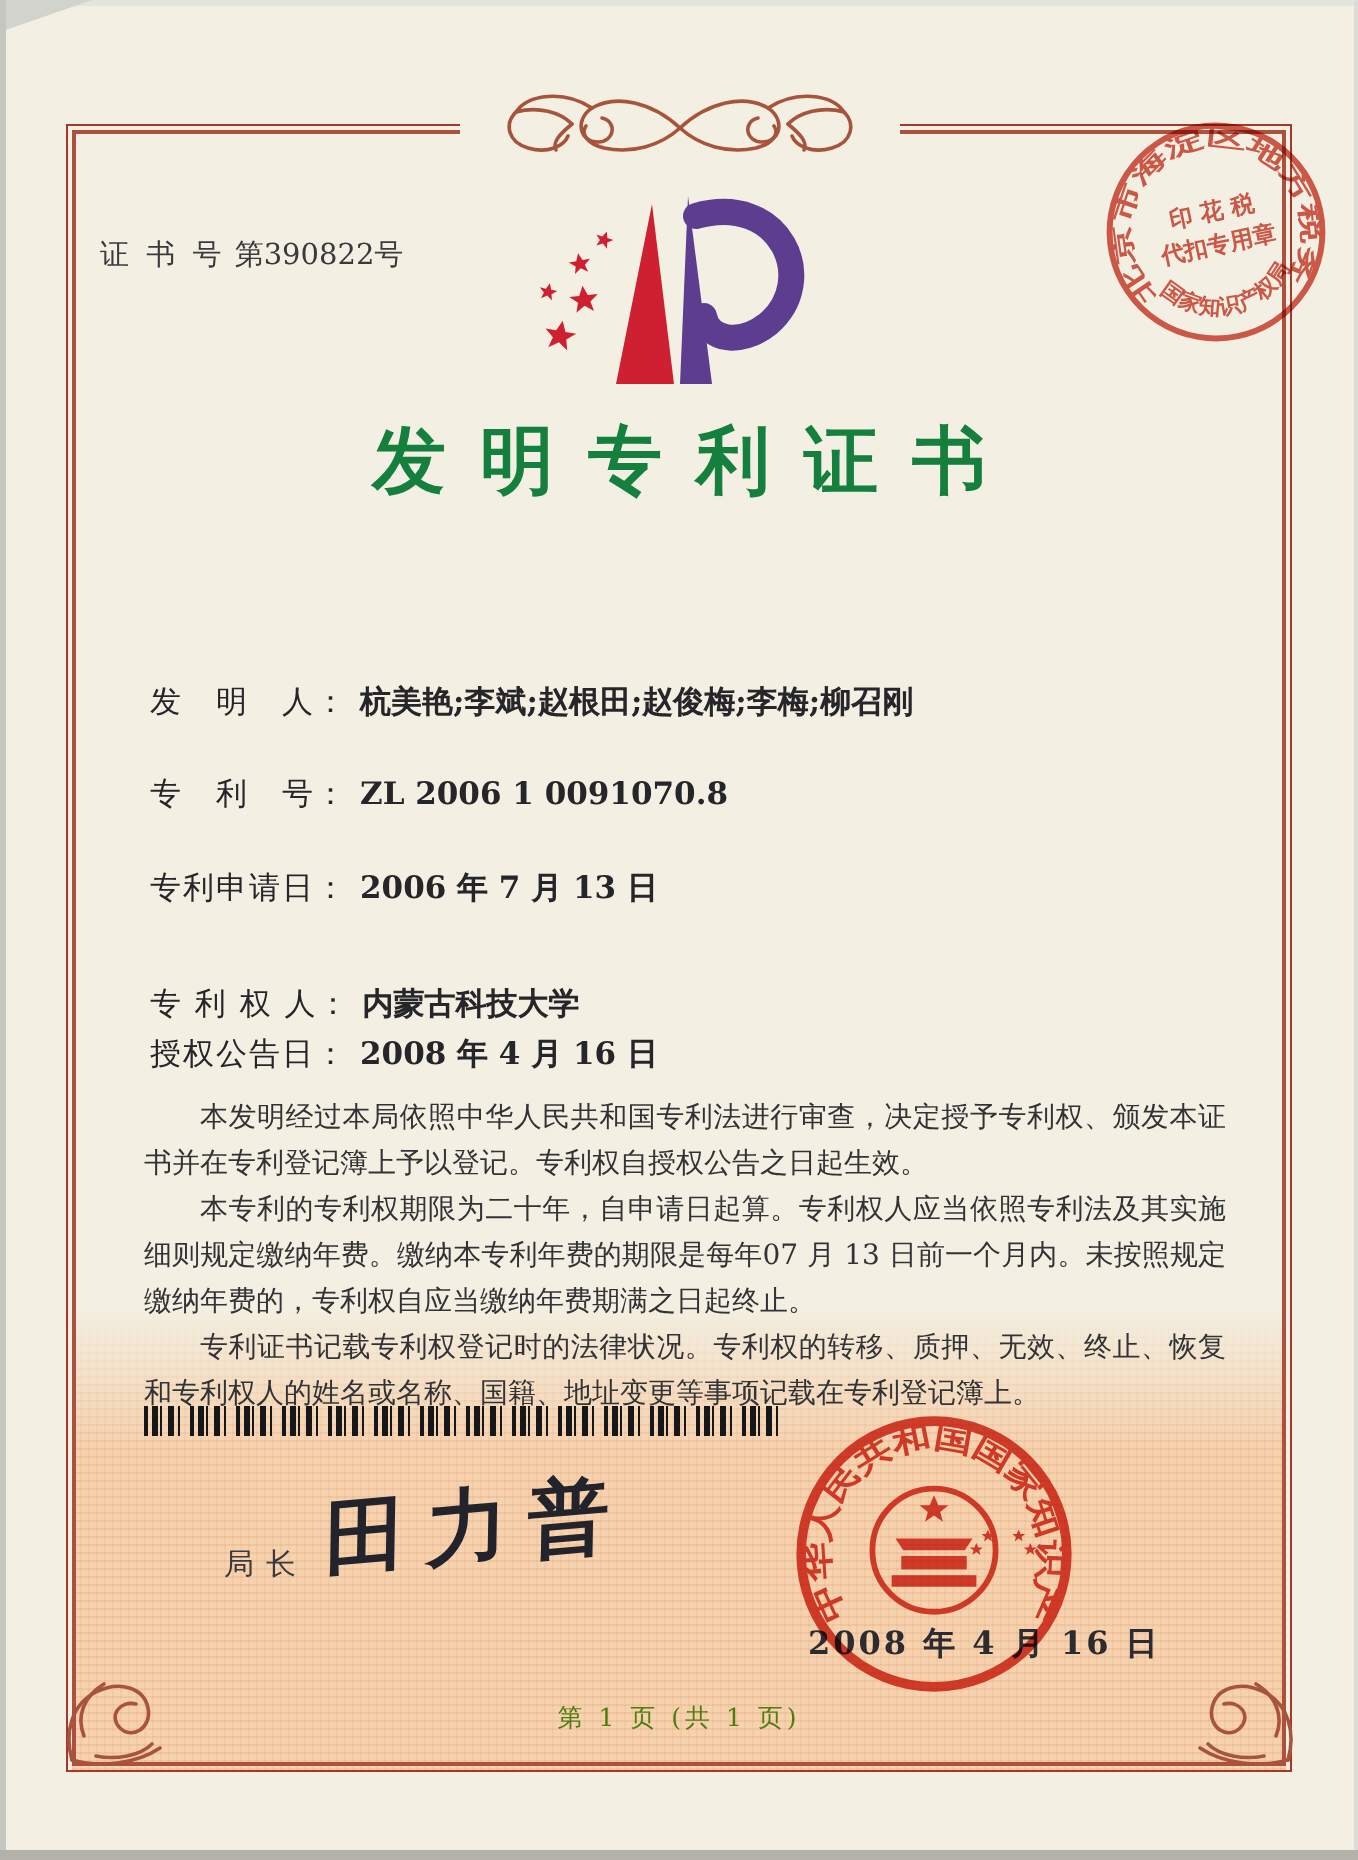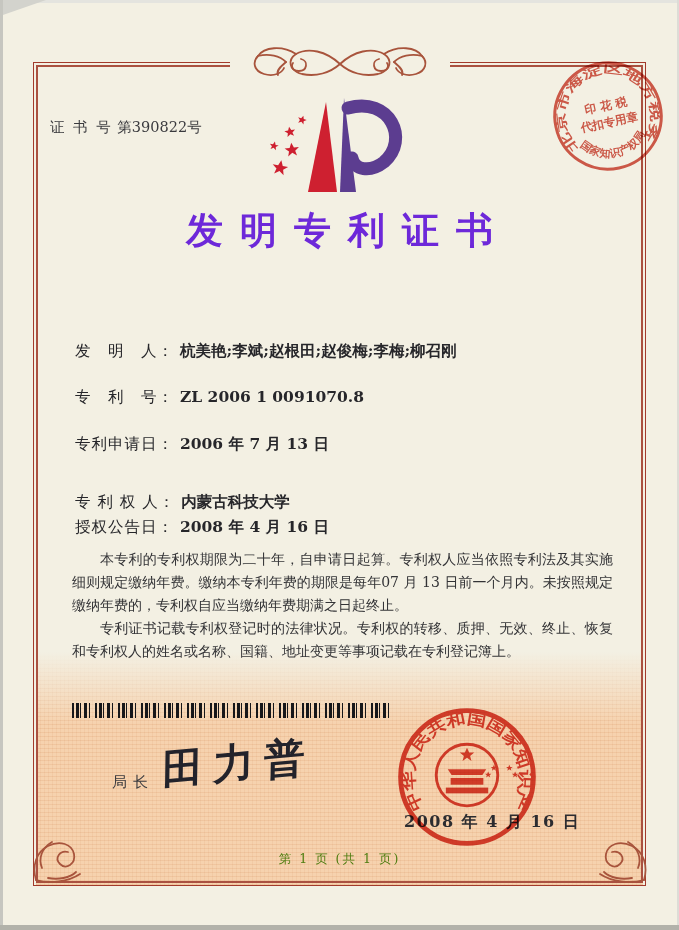--- a/index.html
+++ b/index.html
@@ -38,21 +38,21 @@
   .flourish-br{position:absolute;left:582px;top:818px;width:70px;height:70px;transform:scaleX(-1);}
 
   .cert-no{position:absolute;left:50px;top:118px;font-size:14.5px;white-space:pre;color:#3a3a3e;}
   .cert-no .lbl{letter-spacing:2px;}
 
   .logo{position:absolute;left:250px;top:94px;width:165px;height:108px;}
 
   .title{
     position:absolute;left:0;top:206px;width:100%;text-align:center;
     font-size:37px;font-weight:bold;letter-spacing:17px;text-indent:17px;
-    color:#6d28d9;
+    color:#15803d;
   }
 
   .field{position:absolute;left:75px;font-size:15.5px;color:#26262a;white-space:pre;}
   .field .flabel{letter-spacing:1px;}
   .field .fvalue{margin-left:6px;font-weight:600;}
   .f0{top:294px}.f1{top:341px}.f2{top:387px}.f3{top:434px}.f4{top:492px}.f5{top:517px}
 
   .body-text{
     position:absolute;left:72px;top:548px;width:541px;
     font-size:14px;line-height:23px;color:#333336;text-align:justify;
@@ -144,20 +144,21 @@
 
   <div class="title">发明专利证书</div>
 
   <div class="field f1"><span class="flabel">发　明　人：</span><span class="fvalue">杭美艳;李斌;赵根田;赵俊梅;李梅;柳召刚</span></div>
   <div class="field f2"><span class="flabel">专　利　号：</span><span class="fvalue">ZL 2006 1 0091070.8</span></div>
   <div class="field f3"><span class="flabel">专利申请日：</span><span class="fvalue">2006 年 7 月 13 日</span></div>
   <div class="field f4"><span class="flabel">专 利 权 人：</span><span class="fvalue">内蒙古科技大学</span></div>
   <div class="field f5"><span class="flabel">授权公告日：</span><span class="fvalue">2008 年 4 月 16 日</span></div>
 
   <div class="body-text">
+    <p>本发明经过本局依照中华人民共和国专利法进行审查，决定授予专利权、颁发本证书并在专利登记簿上予以登记。专利权自授权公告之日起生效。</p>
     <p>本专利的专利权期限为二十年，自申请日起算。专利权人应当依照专利法及其实施细则规定缴纳年费。缴纳本专利年费的期限是每年07 月 13 日前一个月内。未按照规定缴纳年费的，专利权自应当缴纳年费期满之日起终止。</p>
     <p>专利证书记载专利权登记时的法律状况。专利权的转移、质押、无效、终止、恢复和专利权人的姓名或名称、国籍、地址变更等事项记载在专利登记簿上。</p>
   </div>
 
   <div class="barcode"></div>
 
   <div class="signer-title">局长</div>
   <div class="signature">田力普</div>
 
   <div class="seal-date">2008 年 4 月 16 日</div>

